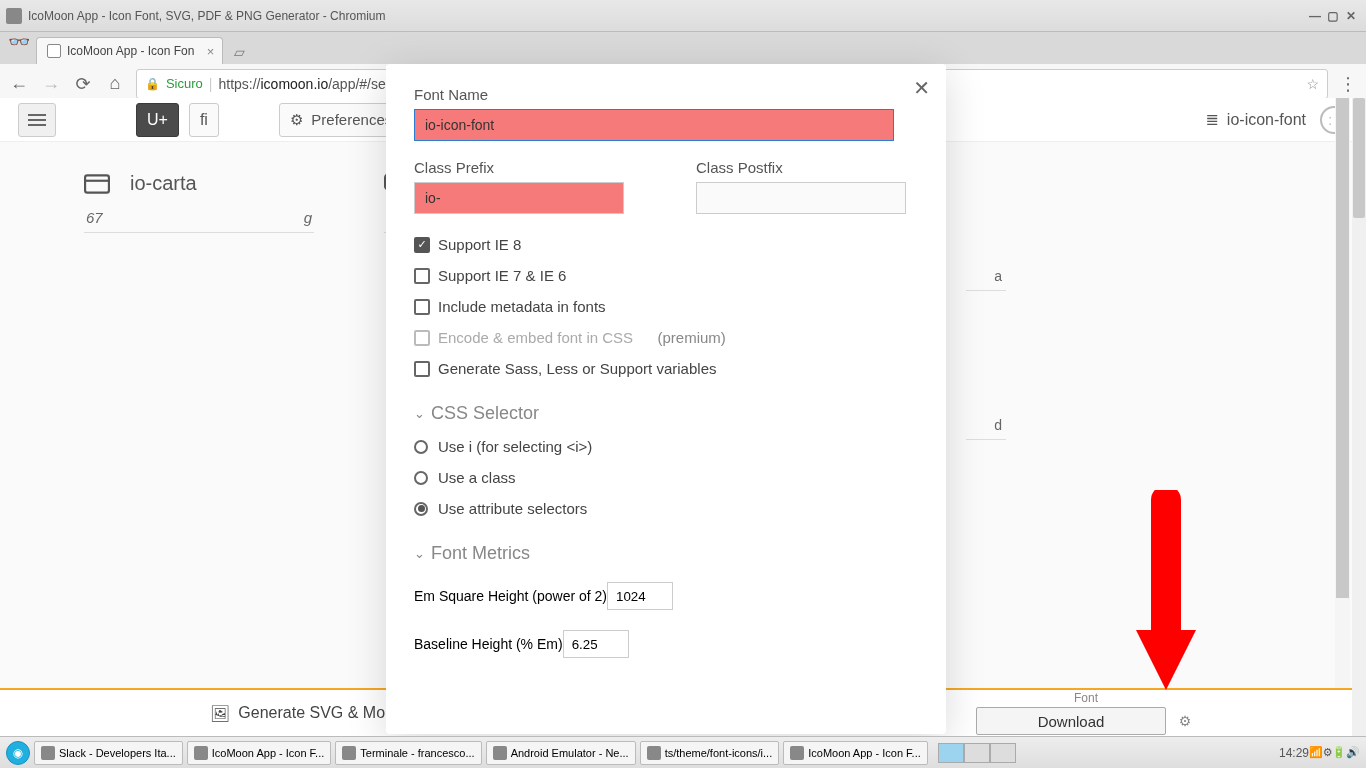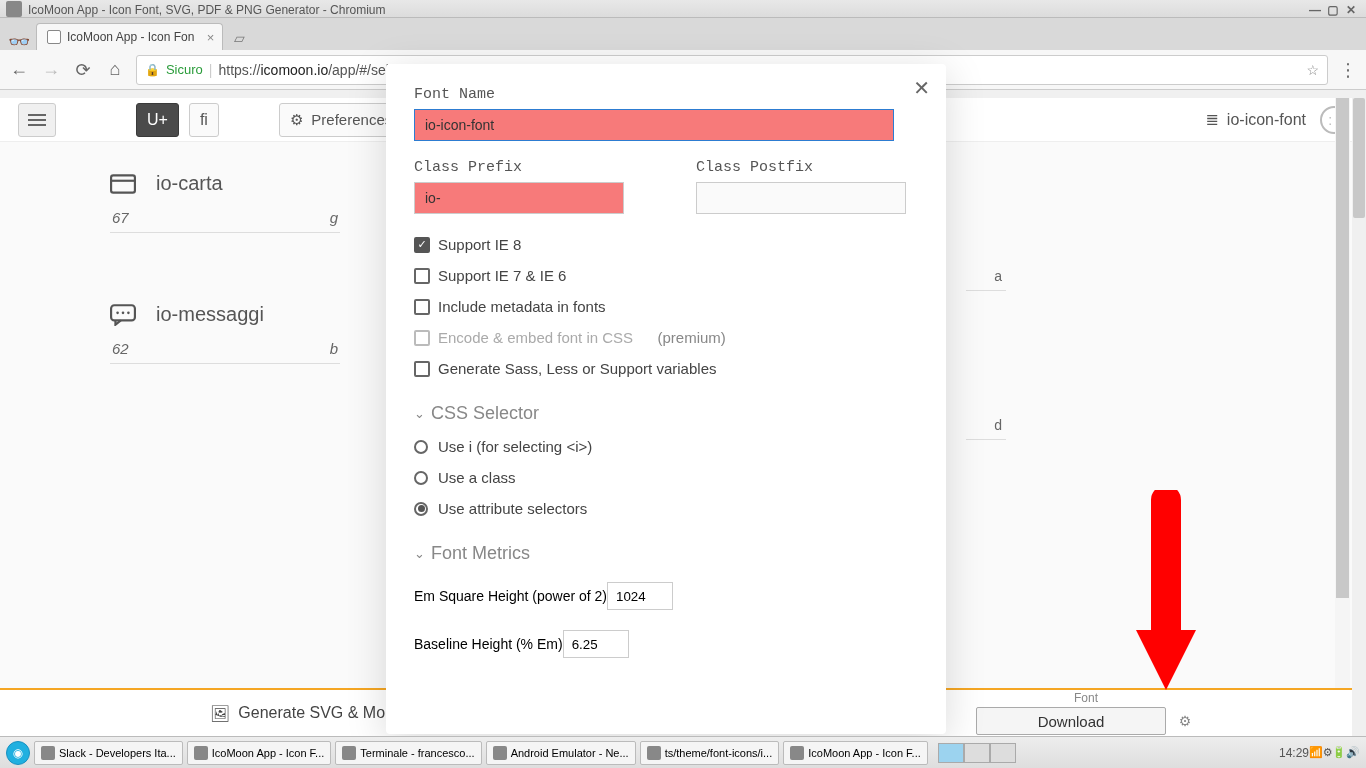--- a/index.html
+++ b/index.html
@@ -1,19 +1,19 @@
 <!DOCTYPE html>
 <html><head>
 <meta charset="utf-8">
 <style>
 * { box-sizing: border-box; margin: 0; padding: 0; }
 body { font-family: "Segoe UI", Arial, sans-serif; font-size: 14px; background: #f0f0f0; overflow: hidden; width: 1366px; height: 768px; position: relative; }
 
 
-.os-titlebar { height: 18px; background: linear-gradient(#e8e8e8,#dcdcdc); border-bottom: 1px solid #bbb; display: flex; align-items: flex-end; padding: 0 6px; font-size: 12px; color: #555; }
+.os-titlebar { height: 32px; background: linear-gradient(#e8e8e8,#dcdcdc); border-bottom: 1px solid #bbb; display: flex; align-items: center; padding: 0 6px; font-size: 12px; color: #555; }
 .os-titlebar .os-icon { width: 16px; height: 16px; margin-right: 6px; background: #888; border-radius: 2px; }
 .os-titlebar .spacer { flex: 1; }
 .os-titlebar .win-btn { width: 18px; text-align: center; color: #666; cursor: pointer; font-weight: bold; }
 
 
 .tab-strip { height: 32px; background: #d9d9d9; display: flex; align-items: flex-end; padding-left: 36px; }
 .tab-strip .incognito { position: absolute; left: 6px; top: 28px; width: 28px; height: 28px; color: #777; display:flex;align-items:center;justify-content:center;font-size:18px;}
 .tab { background: #f7f7f7; border: 1px solid #bbb; border-bottom: none; border-radius: 4px 4px 0 0; padding: 6px 28px 6px 10px; font-size: 12px; color: #444; display: flex; align-items: center; gap: 6px; max-width: 190px; position: relative;}
 .tab .favicon { width: 14px; height: 14px; border: 1px solid #888; border-radius: 2px; background:#fff; display:inline-block;}
 .tab .tab-close { position:absolute; right:8px; top:6px; color:#888; font-size:13px;}
@@ -37,41 +37,41 @@
 .app .toolbar { height: 44px; background: #fff; border-bottom: 1px solid #eee; display: flex; align-items: center; padding: 0 18px; gap: 10px;}
 .tb-btn { height: 34px; border: 1px solid #ccc; background: #fafafa; border-radius: 3px; display: inline-flex; align-items: center; justify-content: center; padding: 0 10px; color: #555; font-size: 16px; cursor: pointer;}
 .tb-btn.dark { background: #4b4b4b; color: #fff; border-color:#3a3a3a;}
 .tb-btn.wide { gap: 8px; font-size: 15px;}
 .tb-btn .gear { font-size: 15px;}
 .toolbar .right { margin-left: auto; display: flex; align-items: center; gap: 14px; color: #555;}
 .toolbar .right .proj { display:flex;align-items:center;gap:8px;font-size:16px;}
 .toolbar .right .face { width: 28px; height: 28px; border: 2px solid #bbb; border-radius: 50%; display:flex;align-items:center;justify-content:center;color:#bbb;font-size:14px;}
 
 .app .body { position:absolute; top:44px; left:0; right:0; bottom:48px; background:#fafafa; overflow:hidden;}
-.icon-grid { padding: 30px 110px; display:flex; flex-direction:column; gap: 70px;}
+.icon-grid { padding: 30px 84px; display:flex; flex-direction:row; gap: 70px;}
 .icon-item { width: 230px; }
 .icon-item .head { display:flex; align-items:center; gap:20px; color:#555; font-size:20px;}
 .icon-item .glyph { width:26px; height:22px; color:#555;}
 .icon-item .subrow { display:flex; justify-content:space-between; border-bottom:1px solid #ddd; padding: 10px 2px 6px; color:#666; font-size:15px; margin-top:4px;font-style:italic;}
 .right-col { position:absolute; right: 360px; top: 120px; display:flex;flex-direction:column;gap:120px;}
 .right-cell { width:40px; border-bottom:1px solid #ddd; text-align:right; padding:6px 4px; color:#666;}
 
 
 .bottombar { position:absolute; left:0; right:0; bottom:0; height:48px; background:#fff; border-top:2px solid #f5a623; display:flex; align-items:center; padding: 0 20px;}
 .bottombar .gen-svg { display:flex;align-items:center;gap:8px;color:#444;font-size:16px; margin-left:190px;}
 .bottombar .font-section { margin-left:auto; margin-right:150px; text-align:center;}
 .bottombar .font-label { font-size:12px; color:#888; display:block; margin-bottom:2px;}
 .bottombar .dl-row { display:flex; align-items:center; gap:8px;}
 .bottombar .dl-btn { width:190px; height:28px; border:1px solid #aaa; background:#f5f5f5; border-radius:2px; font-size:15px; color:#333;}
 .bottombar .gear-small { color:#888; width:22px; height:22px; display:flex;align-items:center;justify-content:center;}
 
 
 .modal { position:absolute; left:386px; top:64px; width:560px; bottom:34px; background:#fff; border-radius:4px; box-shadow: 0 8px 40px rgba(0,0,0,0.15); padding: 22px 28px; overflow:hidden;}
 .modal .close { position:absolute; right:16px; top:12px; font-size:20px; color:#666; cursor:pointer;}
-.modal label.fld { display:block; color:#555; font-size:15px; margin-bottom:6px;font-family:Liberation Mono, monospace;}
+.modal label.fld { display:block; color:#555; font-size:15px; margin-bottom:6px;}
 .modal input.txt { height:32px; border:1px solid #ccc; background:#fafafa; padding:0 10px; font-size:14px; color:#333;}
 .modal input.txt.focused { border:1px solid #2d7cd1; background:#fff;}
 .highlight { background:#f77a7a !important;}
 .modal .row2 { display:flex; gap:60px; margin-top:18px;}
 .modal .row2 .col { flex:1; }
 .modal .checks { margin-top:22px; display:flex; flex-direction:column; gap:14px;}
 .modal .chk { display:flex; align-items:center; gap:8px; color:#444; font-size:15px;}
 .modal .chk.disabled { color:#aaa;}
 .modal .chk .box { width:16px; height:16px; border:2px solid #666; border-radius:2px; display:inline-flex;align-items:center;justify-content:center;font-size:11px;color:#fff;}
 .modal .chk .box.checked { background:#555; border-color:#555;}

